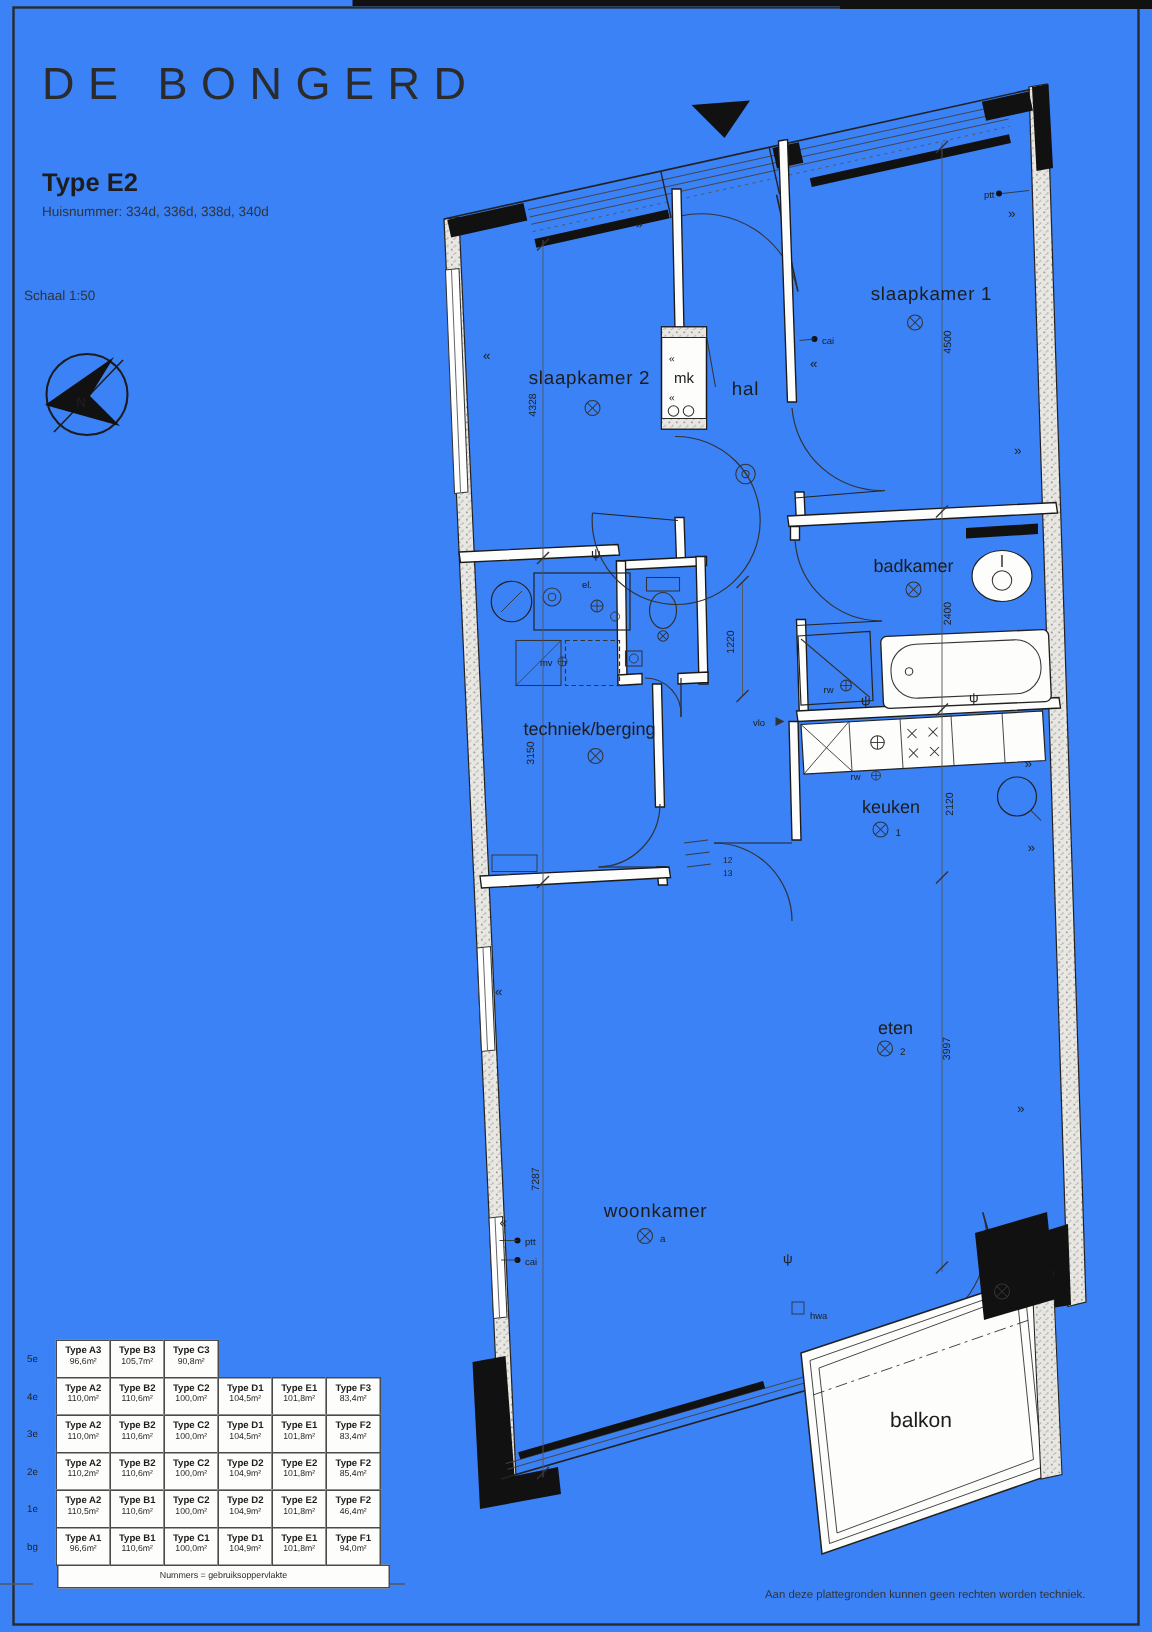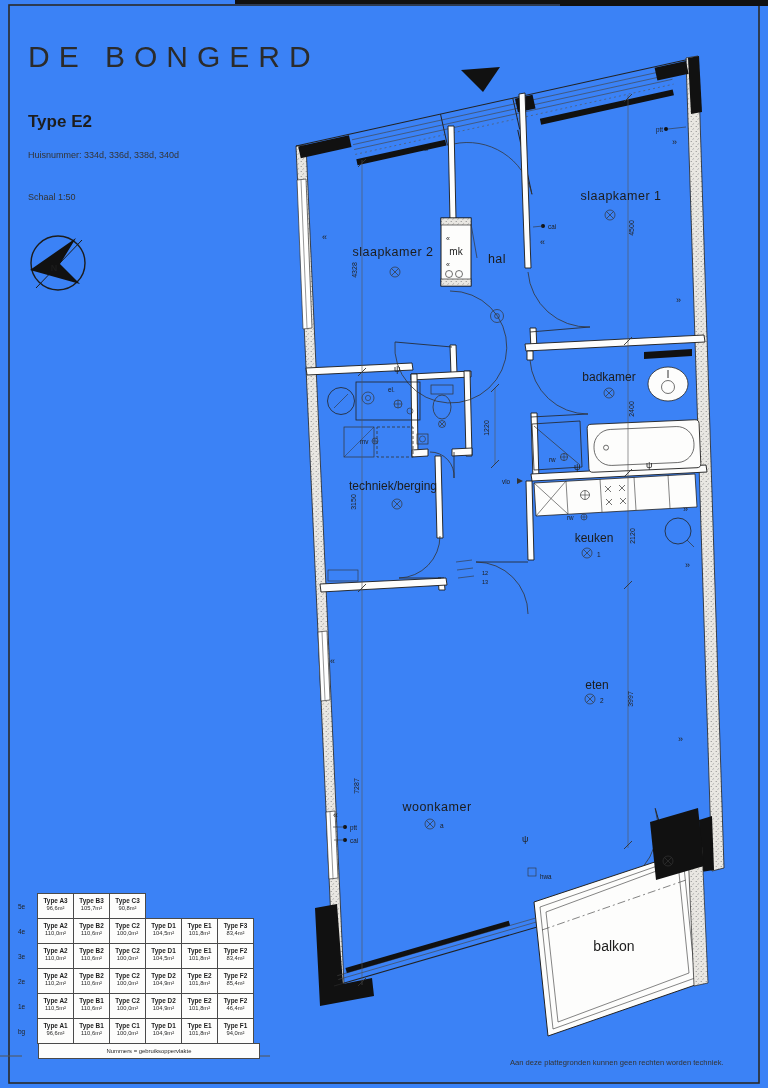--- a/index.html
+++ b/index.html
@@ -1,22 +1,22 @@
 <!DOCTYPE html>
 <html><head>
 <meta charset="utf-8">
 <style>
   html,body{margin:0;padding:0;background:#ffffff;}
   #sheet{position:relative;width:768px;height:1088px;background:#3b82f6;overflow:hidden;
          font-family:Liberation Sans, sans-serif;color:#222;}
   .abs{position:absolute;}
   #project-title{left:28px;top:40px;font-size:30px;font-weight:400;letter-spacing:9px;color:#2b2b2b;}
   #plan-type{left:28px;top:112px;font-size:17px;font-weight:bold;color:#1d1d1d;}
-  #huisnummers{left:28px;top:150px;font-size:9px;color:#333;}
-  #schaal{left:28px;top:192px;font-size:9px;color:#333;}
+  #huisnummers{left:28px;top:136px;font-size:9px;color:#333;}
+  #schaal{left:16px;top:192px;font-size:9px;color:#333;}
   #disclaimer{left:510px;top:1058px;width:250px;font-size:7.6px;color:#333;}
   
   #legend{left:18px;top:894px;}
   .lt-row{display:flex;height:25px;}
   .lt-floor{width:20px;font-size:6.5px;color:#222;padding-top:9px;}
   .lt-cell{width:37px;box-sizing:border-box;border:1px solid #4a4a4a;margin-left:-1px;margin-top:-1px;
            text-align:center;padding-top:3px;background:#fdfdfc;}
   .lt-cell.empty{border:none;background:transparent;}
   .lt-type{font-size:6.4px;font-weight:bold;display:block;color:#1c1c1c;}
   .lt-area{font-size:5.8px;display:block;margin-top:1px;color:#2a2a2a;}

